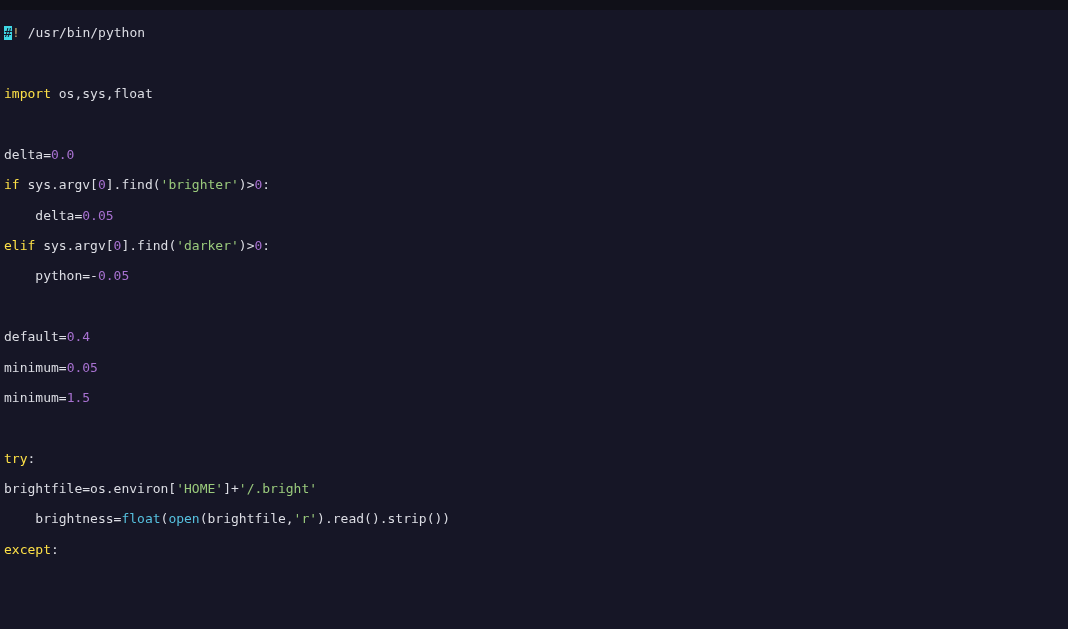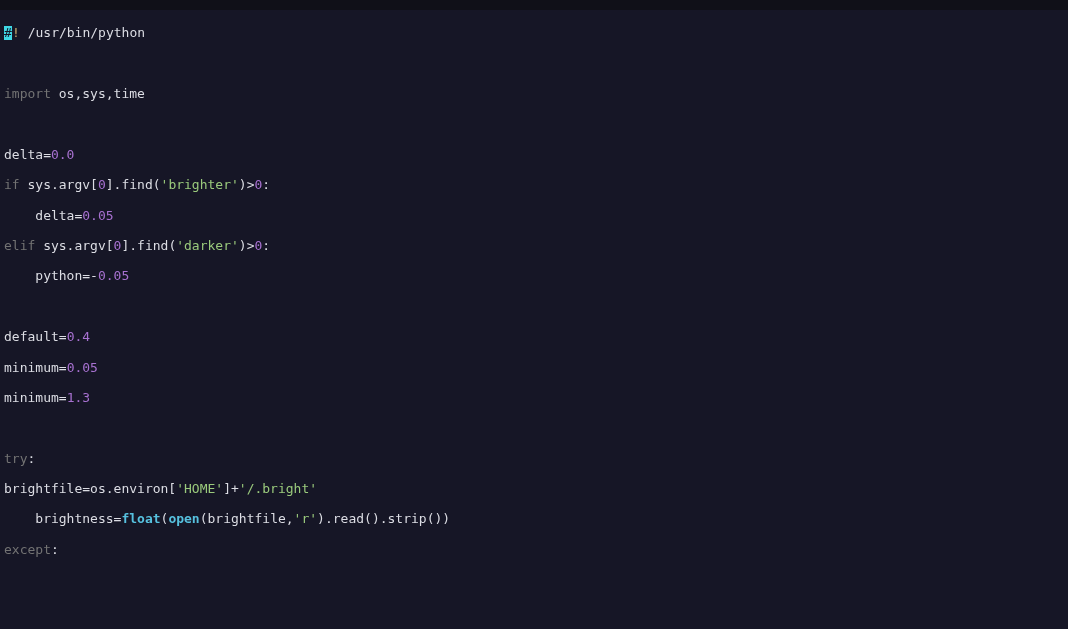--- a/index.html
+++ b/index.html
@@ -20,51 +20,51 @@
   }
   .editor {
     padding: 0 4px 0 4px;
     white-space: pre;
   }
   .line { display: block; height: 15.2px; }
   .white { color: #dcdde4; margin-top: 14px; }
   .yellow { color: #c5a86a; }        
   .green  { color: #9aca7c; margin-top: 32px; }        
   .purple { color: #a771d0; }        
-  .cyan   { color: #737373; text-align: center; }        
-  .cyanB  { color: #56c1df; font-weight: bold; }
+  .cyan   { color: #fde047; text-align: center; }        
+  .cyanB  { color: #56c1df; font-weight: normal; }
   .caret  {
       display:inline-block;
       width:8px; height:14px;
       background:#3fd7e5;
       color:#161626;
       text-align:center;
       line-height:14px;
       vertical-align: text-bottom;
   }
 </style>
 </head>
 <body>
 
 <div class="topbar"></div>
 
 <div class="editor">
 <span class="line"><span class="caret">#</span><span class="yellow">!</span><span class="white"> /usr/bin/python</span></span>
 <span class="line"></span>
-<span class="line"><span class="cyan">import</span><span class="white"> os,sys,time</span></span>
+<span class="line"><span class="cyan">import</span><span class="white"> os,sys,float</span></span>
 <span class="line"></span>
 <span class="line"><span class="white">delta=</span><span class="purple">0.0</span></span>
 <span class="line"><span class="cyan">if</span><span class="white"> sys.argv[</span><span class="purple">0</span><span class="white">].find(</span><span class="green">'brighter'</span><span class="white">)&gt;</span><span class="purple">0</span><span class="white">:</span></span>
 <span class="line"><span>    </span><span class="white">delta=</span><span class="purple">0.05</span></span>
 <span class="line"><span class="cyan">elif</span><span class="white"> sys.argv[</span><span class="purple">0</span><span class="white">].find(</span><span class="green">'darker'</span><span class="white">)&gt;</span><span class="purple">0</span><span class="white">:</span></span>
 <span class="line"><span>    </span><span class="white">python=-</span><span class="purple">0.05</span></span>
 <span class="line"></span>
 <span class="line"><span class="white">default=</span><span class="purple">0.4</span></span>
 <span class="line"><span class="white">minimum=</span><span class="purple">0.05</span></span>
-<span class="line"><span class="white">minimum=</span><span class="purple">1.3</span></span>
+<span class="line"><span class="white">minimum=</span><span class="purple">1.5</span></span>
 <span class="line"></span>
 <span class="line"><span class="cyan">try</span><span class="white">:</span></span>
 <span class="line"><span class="white">brightfile=os.environ[</span><span class="green">'HOME'</span><span class="white">]+</span><span class="green">'/.bright'</span></span>
 <span class="line"><span>    </span><span class="white">brightness=</span><span class="cyanB">float</span><span class="white">(</span><span class="cyanB">open</span><span class="white">(brightfile,</span><span class="green">'r'</span><span class="white">).read().strip())</span></span>
 <span class="line"><span class="cyan">except</span><span class="white">:</span></span>
 <span class="line"></span>
 
 
 
 

